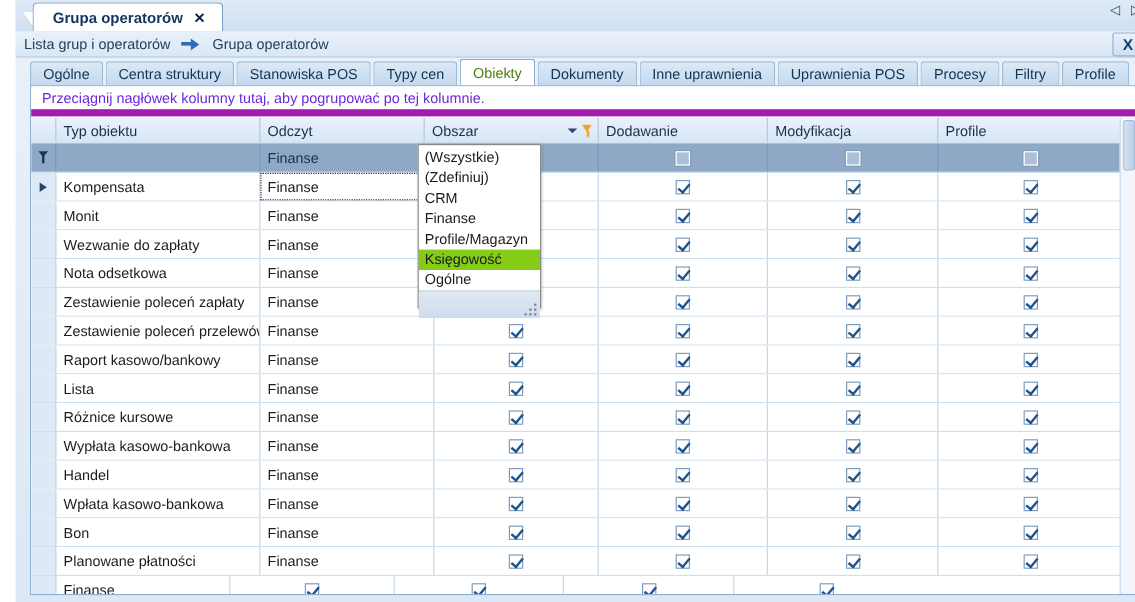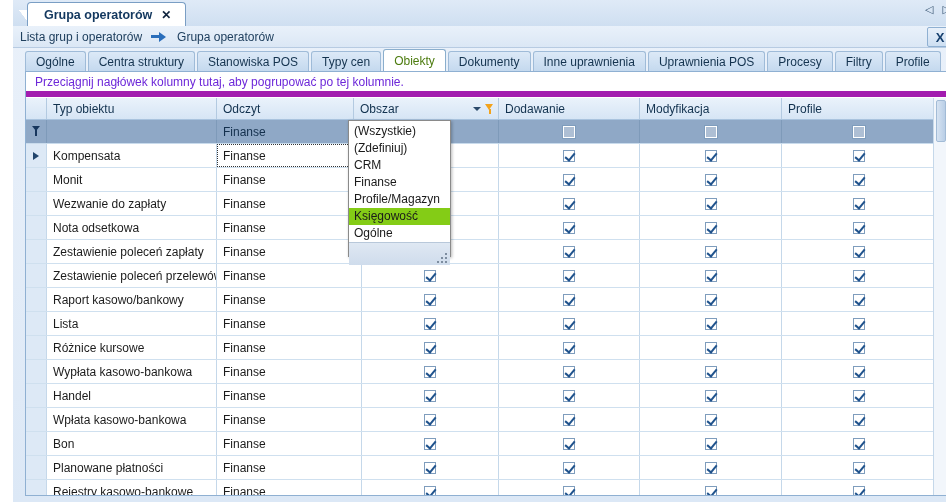--- a/index.html
+++ b/index.html
@@ -632,23 +632,20 @@
             </div>
             <div class="gcell c-mod center">
               <span class="cb checked"></span>
             </div>
             <div class="gcell c-usu center">
               <span class="cb checked"></span>
             </div>
           </div>
           <div class="grow datarow">
             <div class="gcell c-ind center"></div>
-            <div class="gcell c-typ">
-              <span>Rejestry kasowo-bankowe</span>
-            </div>
             <div class="gcell c-obs">
               <span>Finanse</span>
             </div>
             <div class="gcell c-odc center">
               <span class="cb checked"></span>
             </div>
             <div class="gcell c-dod center">
               <span class="cb checked"></span>
             </div>
             <div class="gcell c-mod center">

